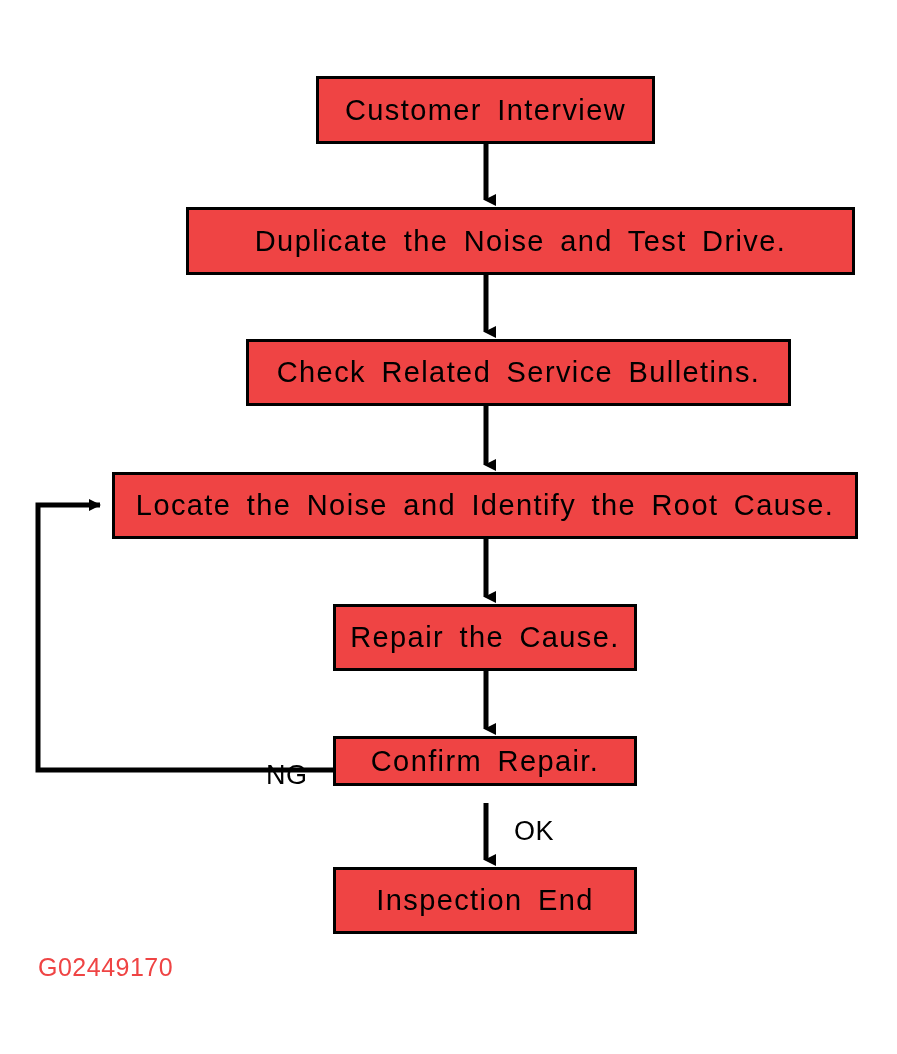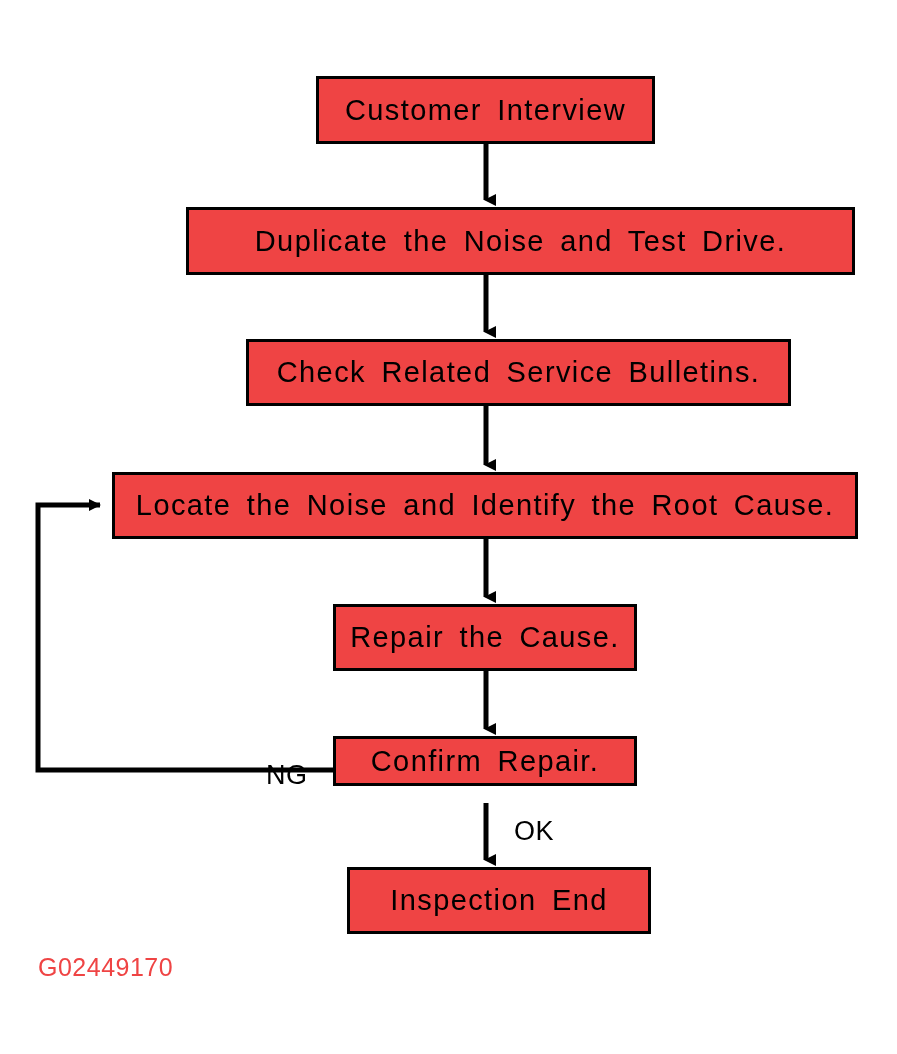--- a/index.html
+++ b/index.html
@@ -111,21 +111,21 @@
   </div>
 
   <div class="node-box" style="left:333px; top:604px; width:304px; height:67px;">
     <span class="node-label">Repair the Cause.</span>
   </div>
 
   <div class="node-box" style="left:333px; top:736px; width:304px; height:50px;">
     <span class="node-label">Confirm Repair.</span>
   </div>
 
-  <div class="node-box" style="left:347px; top:867px; width:304px; height:67px;">
+  <div class="node-box" style="left:333px; top:867px; width:304px; height:67px;">
     <span class="node-label">Inspection End</span>
   </div>
 
   <div class="edge-label" style="left:266px; top:730px;margin-top:32px;">NG</div>
 
   <div class="edge-label" style="left:514px; top:818px;">OK</div>
 
   <div id="figure-caption">G02449170</div>
 
 </div>

